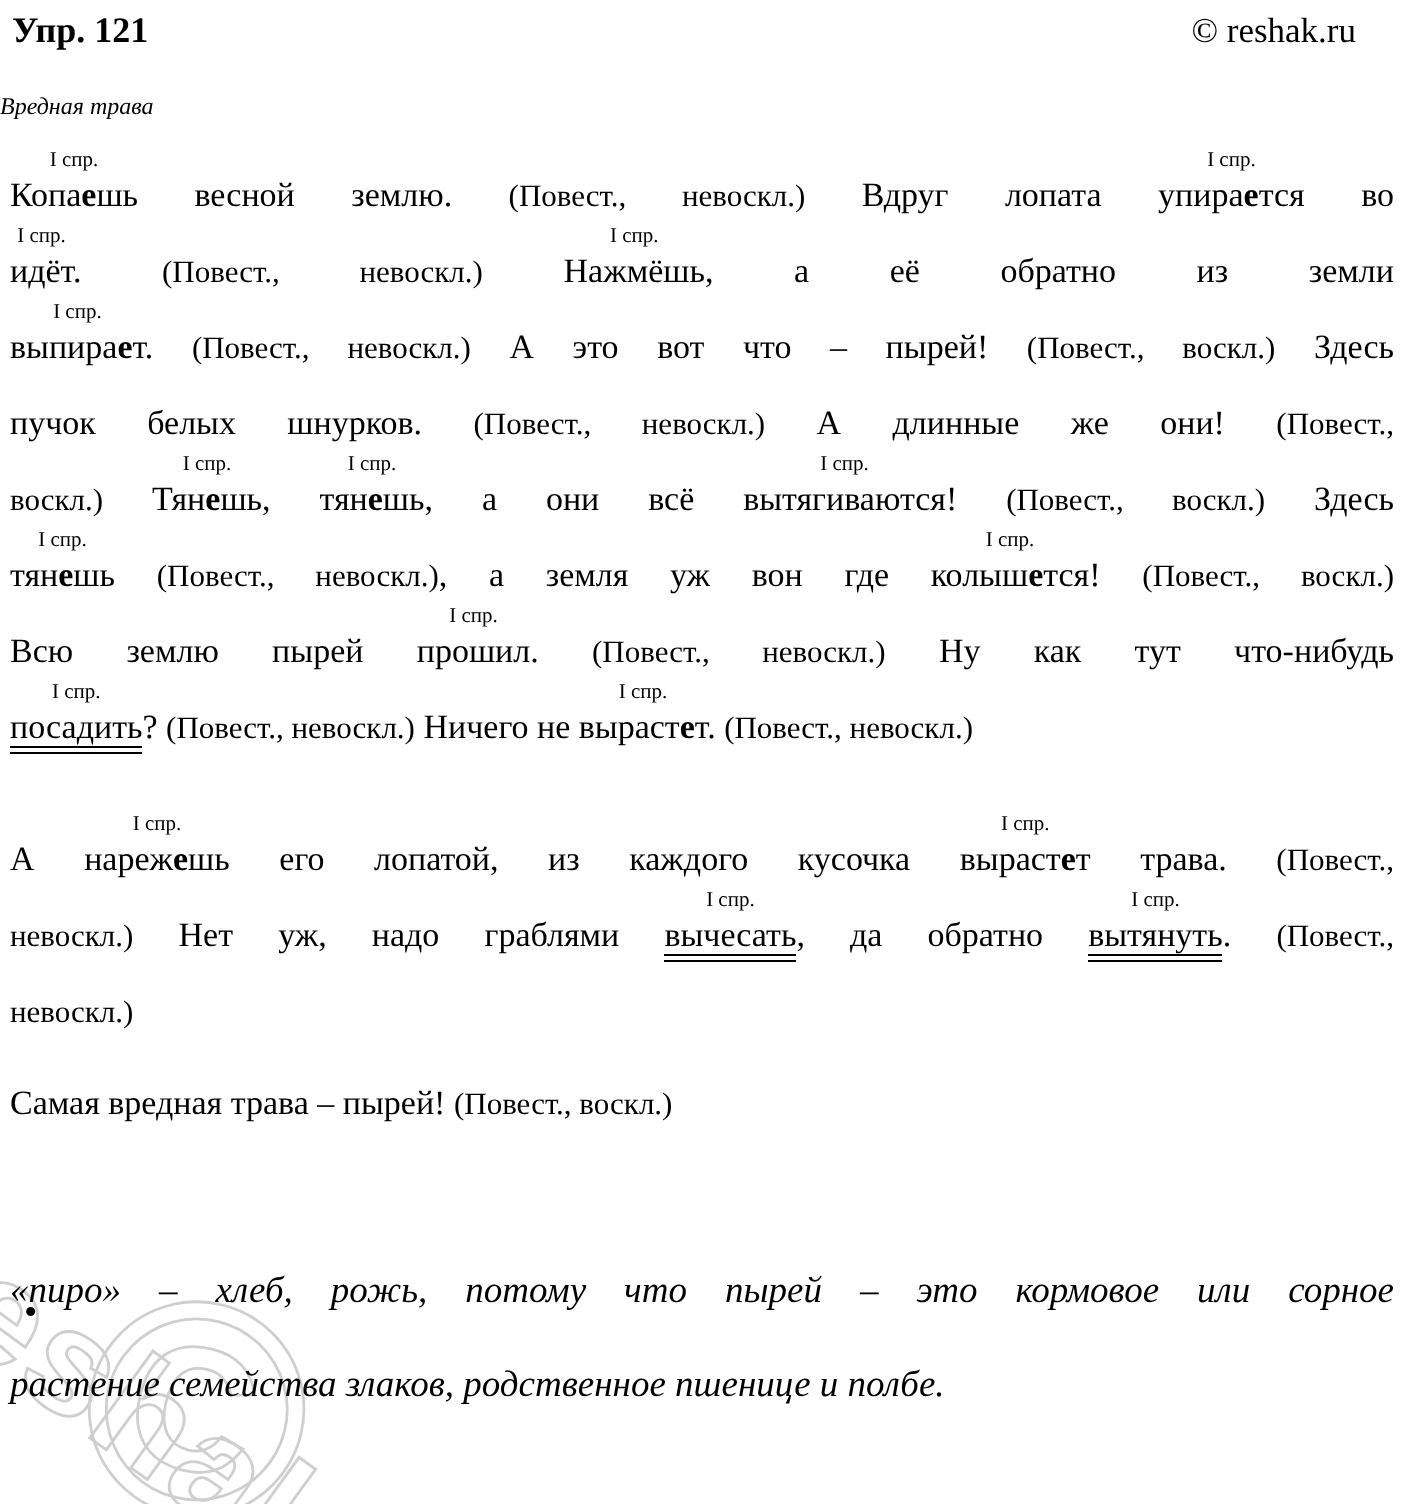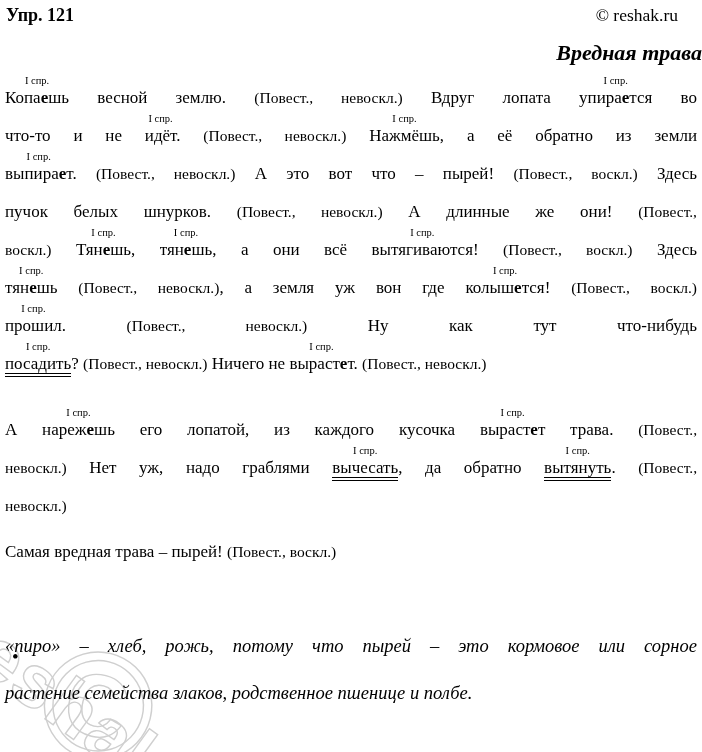--- a/index.html
+++ b/index.html
@@ -14,22 +14,22 @@
       font-family:"Liberation Sans","DejaVu Sans",sans-serif;}
   .wm-text{left:-14px;top:592px;font-size:74px;letter-spacing:2px;
       transform:rotate(36deg);transform-origin:0 0;}
   .wm-sym{left:42px;top:618px;font-size:152px;transform:rotate(14deg);}
   
   .header{position:relative;z-index:2;display:flex;justify-content:space-between;
       align-items:flex-start;padding:4px 24px 0 6px;font-size:18px;line-height:22px;}
   .ex{font-weight:bold;}
   .copy{font-size:17.5px;}
   
-  .title{position:relative;z-index:2;text-align:right;font-weight:bold;
-      font-style:italic;font-size:22px;margin-top:16px;line-height:22px;}
+  .title{position:relative;z-index:2;text-align:left;font-weight:normal;
+      font-style:italic;font-size:12px;margin-top:16px;line-height:22px;}
   
   .content{position:relative;z-index:2;padding:0 5px;}
   .para{margin:0;}
   #p1{margin-top:15px;}
   #p2{margin-top:28px;}
   #p3{margin-top:8px;}
   .line{position:relative;height:38px;line-height:38px;font-size:17px;
       text-align:justify;text-align-last:justify;overflow:visible;}
   .line.last{text-align:left;text-align-last:left;}
   .i{font-size:15.5px;}
@@ -57,26 +57,26 @@
   <div class="header">
     <span class="ex">Упр. 121</span>
     <span class="copy">© reshak.ru</span>
   </div>
 
   <div class="title">Вредная трава</div>
 
   <div class="content">
     <div class="para" id="p1">
         <div class="line"><span class="annot"><span class="ann">I спр.</span><span class="">Копа</span><span class="b">е</span><span class="">шь</span></span><span class=""> весной землю. </span><span class="i">(Повест., невоскл.)</span><span class=""> Вдруг лопата </span><span class="annot"><span class="ann">I спр.</span><span class="">упира</span><span class="b">е</span><span class="">тся</span></span><span class=""> во</span></div>
-        <div class="line"><span class="">что-то и не </span><span class="annot"><span class="ann">I спр.</span><span class="">идёт</span></span><span class="">. </span><span class="i">(Повест., невоскл.)</span><span class=""> </span><span class="annot"><span class="ann">I спр.</span><span class="">Нажмёшь</span></span><span class="">, а её обратно из земли</span></div>
+        <div class="line"><span class="annot"><span class="ann">I спр.</span><span class="">идёт</span></span><span class="">. </span><span class="i">(Повест., невоскл.)</span><span class=""> </span><span class="annot"><span class="ann">I спр.</span><span class="">Нажмёшь</span></span><span class="">, а её обратно из земли</span></div>
         <div class="line"><span class="annot"><span class="ann">I спр.</span><span class="">выпира</span><span class="b">е</span><span class="">т</span></span><span class="">. </span><span class="i">(Повест., невоскл.)</span><span class=""> А это вот что – пырей! </span><span class="i">(Повест., воскл.)</span><span class=""> Здесь</span></div>
         <div class="line"><span class="">пучок белых шнурков. </span><span class="i">(Повест., невоскл.)</span><span class=""> А длинные же они! </span><span class="i">(Повест.,</span></div>
         <div class="line"><span class="i">воскл.)</span><span class=""> </span><span class="annot"><span class="ann">I спр.</span><span class="">Тян</span><span class="b">е</span><span class="">шь</span></span><span class="">, </span><span class="annot"><span class="ann">I спр.</span><span class="">тян</span><span class="b">е</span><span class="">шь</span></span><span class="">, а они всё </span><span class="annot"><span class="ann">I спр.</span><span class="">вытягиваются</span></span><span class="">! </span><span class="i">(Повест., воскл.)</span><span class=""> Здесь</span></div>
         <div class="line"><span class="annot"><span class="ann">I спр.</span><span class="">тян</span><span class="b">е</span><span class="">шь</span></span><span class=""> </span><span class="i">(Повест., невоскл.)</span><span class="">, а земля уж вон где </span><span class="annot"><span class="ann">I спр.</span><span class="">колыш</span><span class="b">е</span><span class="">тся</span></span><span class="">! </span><span class="i">(Повест., воскл.)</span></div>
-        <div class="line"><span class="annot"><span class="ann">I спр.</span><span class="">прошил</span></span><span class="">. </span><span class="i">(Повест., невоскл.)</span><span class=""> Ну как тут что-нибудь</span></div>
+        <div class="line"><span class="">Всю землю пырей </span><span class="annot"><span class="ann">I спр.</span><span class="">прошил</span></span><span class="">. </span><span class="i">(Повест., невоскл.)</span><span class=""> Ну как тут что-нибудь</span></div>
         <div class="line last"><span class="annot u"><span class="ann">I спр.</span><span class="">посадить</span></span><span class="">? </span><span class="i">(Повест., невоскл.)</span><span class=""> Ничего не </span><span class="annot"><span class="ann">I спр.</span><span class="">выраст</span><span class="b">е</span><span class="">т</span></span><span class="">. </span><span class="i">(Повест., невоскл.)</span></div>
       </div>
     <div class="para" id="p2">
         <div class="line"><span class="">А </span><span class="annot"><span class="ann">I спр.</span><span class="">нареж</span><span class="b">е</span><span class="">шь</span></span><span class=""> его лопатой, из каждого кусочка </span><span class="annot"><span class="ann">I спр.</span><span class="">выраст</span><span class="b">е</span><span class="">т</span></span><span class=""> трава. </span><span class="i">(Повест.,</span></div>
         <div class="line"><span class="i">невоскл.)</span><span class=""> Нет уж, надо граблями </span><span class="annot u"><span class="ann">I спр.</span><span class="">вычесать</span></span><span class="">, да обратно </span><span class="annot u"><span class="ann">I спр.</span><span class="">вытянуть</span></span><span class="">. </span><span class="i">(Повест.,</span></div>
         <div class="line last"><span class="i">невоскл.)</span></div>
       </div>
     <div class="para" id="p3">
         <div class="line last"><span class="">Самая вредная трава – пырей! </span><span class="i">(Повест., воскл.)</span></div>
       </div>

